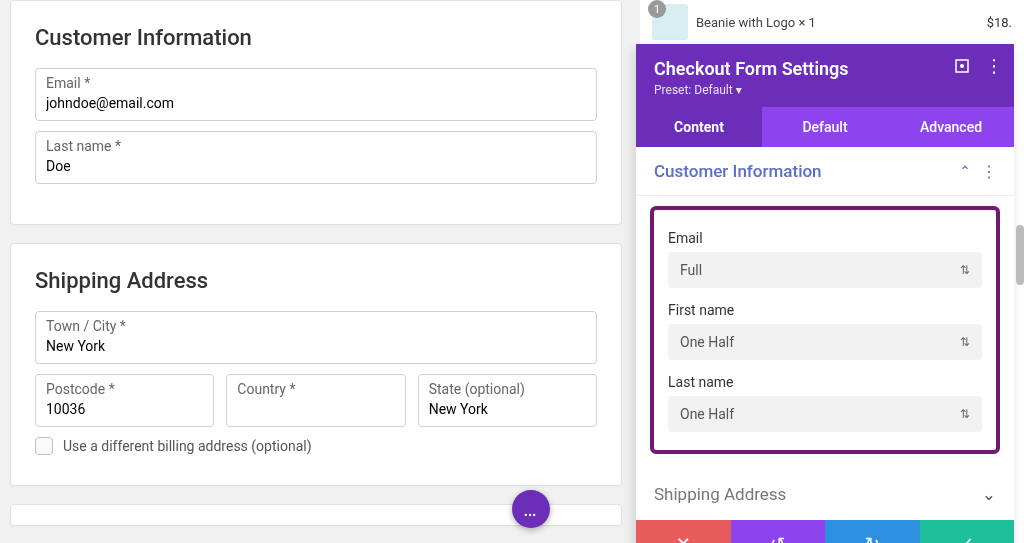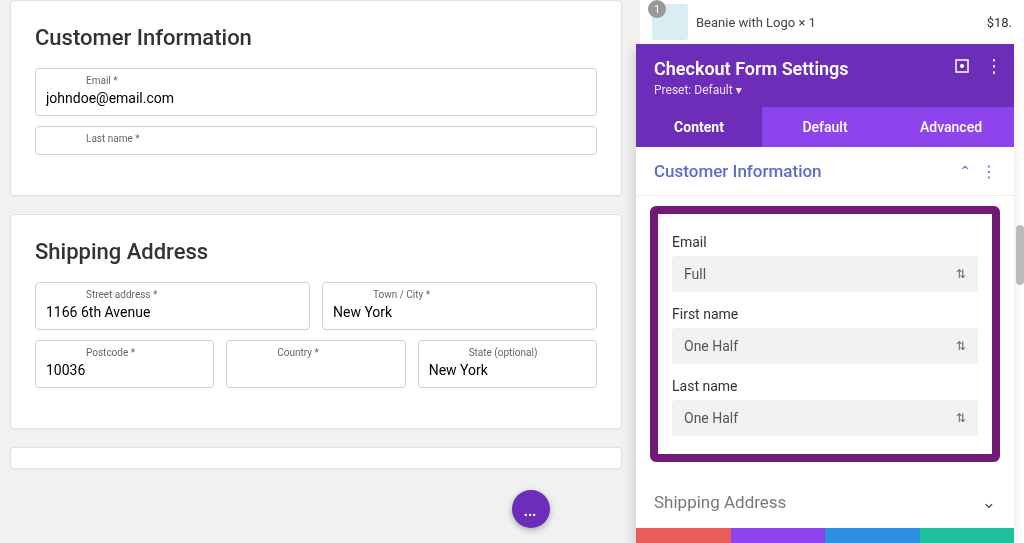--- a/index.html
+++ b/index.html
@@ -7,21 +7,21 @@
 
   
   .left { position: absolute; left: 10px; top: 0; width: 612px; }
   .card { background: #fff; border: 1px solid #e0e0e0; border-radius: 4px; padding: 24px 24px 30px 24px; margin-bottom: 18px; box-shadow: 0 1px 2px rgba(0,0,0,0.03); }
   .card h2 { font-size: 22px; font-weight: 500; color: #333; margin-bottom: 18px; }
   .row { display: flex; gap: 12px; margin-bottom: 10px; }
   .field { flex: 1; border: 1px solid #d0d0d0; border-radius: 4px; padding: 6px 10px 8px 10px; background:#fff; }
   .field.full { flex-basis: 100%; }
   .field.half { flex-basis: 50%; }
   .field.third { flex-basis: 33%; }
-  .field-label { font-size: 10px; color: #666; margin-bottom: 2px; display:block;margin-left:40px; }
+  .field-label { font-size: 14px; color: #666; margin-bottom: 2px; display:block; }
   .field-value { font-size: 14px; color: #000000; border:none; outline:none; width:100%; background:transparent; }
   .checkbox-row { display:flex; align-items:center; gap:10px; margin-top:10px; }
   .checkbox-box { width:18px; height:18px; border:1px solid #c0c0c0; border-radius:4px; background:#fafafa; }
   .checkbox-label { font-size:14px; color:#555; }
   .fab { position:absolute; width:38px; height:38px; border-radius:50%; background:#6c2eb9; display:flex; align-items:center; justify-content:center; color:#fff; font-size:20px; left:512px; top:490px; box-shadow:0 2px 6px rgba(0,0,0,0.3); letter-spacing:2px; }
 
   
   .behind { position:absolute; left:640px; top:0; right:0; height:543px; background:#fff; }
   .cart-line { display:flex; align-items:center; gap:8px; padding:4px 12px 0 12px; font-size:13px; color:#444; }
   .cart-thumb { width:36px; height:36px; background:#d9eef2; border-radius:3px; position:relative; }
@@ -37,21 +37,21 @@
   .panel-top-icons { position:absolute; right:12px; top:14px; display:flex; gap:16px; align-items:center; }
   .ico { width:16px;height:16px; display:inline-flex; align-items:center; justify-content:center; }
   .tabs { display:flex; background:#8e44ec; }
   .tab { flex:1; text-align:center; padding:12px 16px; font-size:14px; color:#fff; cursor:pointer; font-weight:500; }
   .tab.active { background:#6c2eb9; font-weight:700; }
 
   .section-head { display:flex; align-items:center; padding:14px 18px; border-bottom:1px solid #eee; }
   .section-title { color:#5b6dcd; font-size:17px; font-weight:500; flex:1; }
   .chev { color:#5b6dcd; font-size:14px; }
   .dots-v { color:#5b6dcd; margin-left:10px; font-size:16px; letter-spacing:-1px; }
-  .fields-box { margin:10px 14px 14px 14px; border:8px solid #701a75; border-radius:6px; padding:14px 14px 18px 14px; }
+  .fields-box { margin:10px 14px 14px 14px; border:4px solid #701a75; border-radius:6px; padding:14px 14px 18px 14px; }
   .opt-label { font-size:14px; color:#333; margin:6px 0 6px 0; }
   .opt-select { background:#f2f2f2; border-radius:4px; padding:10px 12px; display:flex; align-items:center; font-size:14px; color:#555; margin-bottom:14px; }
   .opt-select:last-child { margin-bottom:0; }
   .sort-ico { margin-left:auto; color:#666; font-size:12px; }
 
   .section-collapsed { display:flex; align-items:center; padding:16px 18px; color:#777; font-size:17px; }
   .section-collapsed .chev2 { margin-left:auto; color:#555; }
 
   .panel-actions { display:flex; height:46px; }
   .pa { flex:1; display:flex; align-items:center; justify-content:center; color:#fff; font-size:18px; }
@@ -78,49 +78,50 @@
     <h2>Customer Information</h2>
     <div class="row">
       <div class="field full">
         <span class="field-label">Email *</span>
         <input class="field-value" value="johndoe@email.com" style="">
       </div>
     </div>
     <div class="row">
       <div class="field half">
         <span class="field-label">Last name *</span>
+        <input class="field-value" value="Doe" style="">
       </div>
     </div>
   </div>
 
   <div class="card">
     <h2>Shipping Address</h2>
     <div class="row">
-      <div class="field half">
-        <span class="field-label">Street address *</span>
-        <input class="field-value" value="1166 6th Avenue" style="">
-      </div>
       <div class="field half">
         <span class="field-label">Town / City *</span>
         <input class="field-value" value="New York" style="">
       </div>
     </div>
     <div class="row">
       <div class="field third">
         <span class="field-label">Postcode *</span>
         <input class="field-value" value="10036" style="">
       </div>
       <div class="field third">
         <span class="field-label">Country *</span>
         <input class="field-value" value="" style="">
       </div>
       <div class="field third">
         <span class="field-label">State (optional)</span>
         <input class="field-value" value="New York" style="">
       </div>
+    </div>
+    <div class="checkbox-row">
+      <div class="checkbox-box"></div>
+      <span class="checkbox-label">Use a different billing address (optional)</span>
     </div>
   </div>
 
   <div class="card" style="height:20px;padding:10px;"></div>
 </div>
 
 <div class="fab">
   <span>…</span>
 </div>
 

